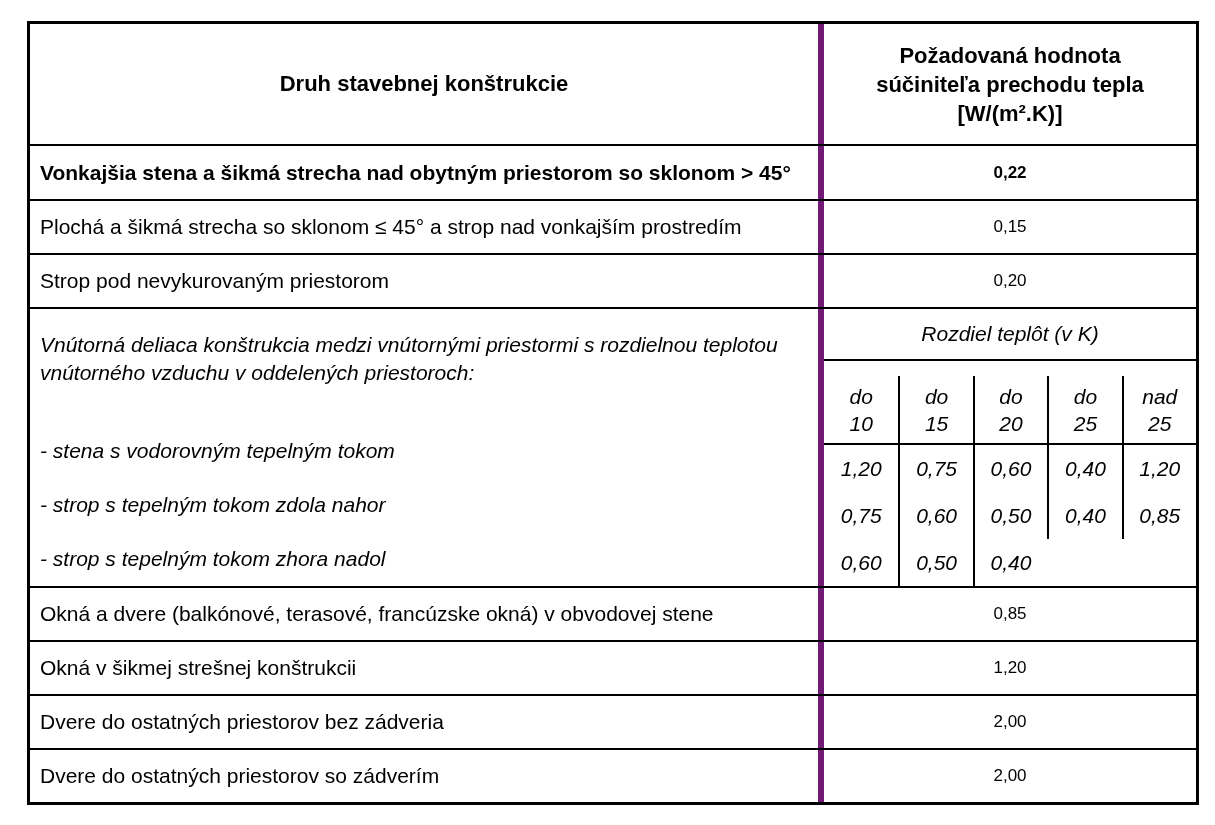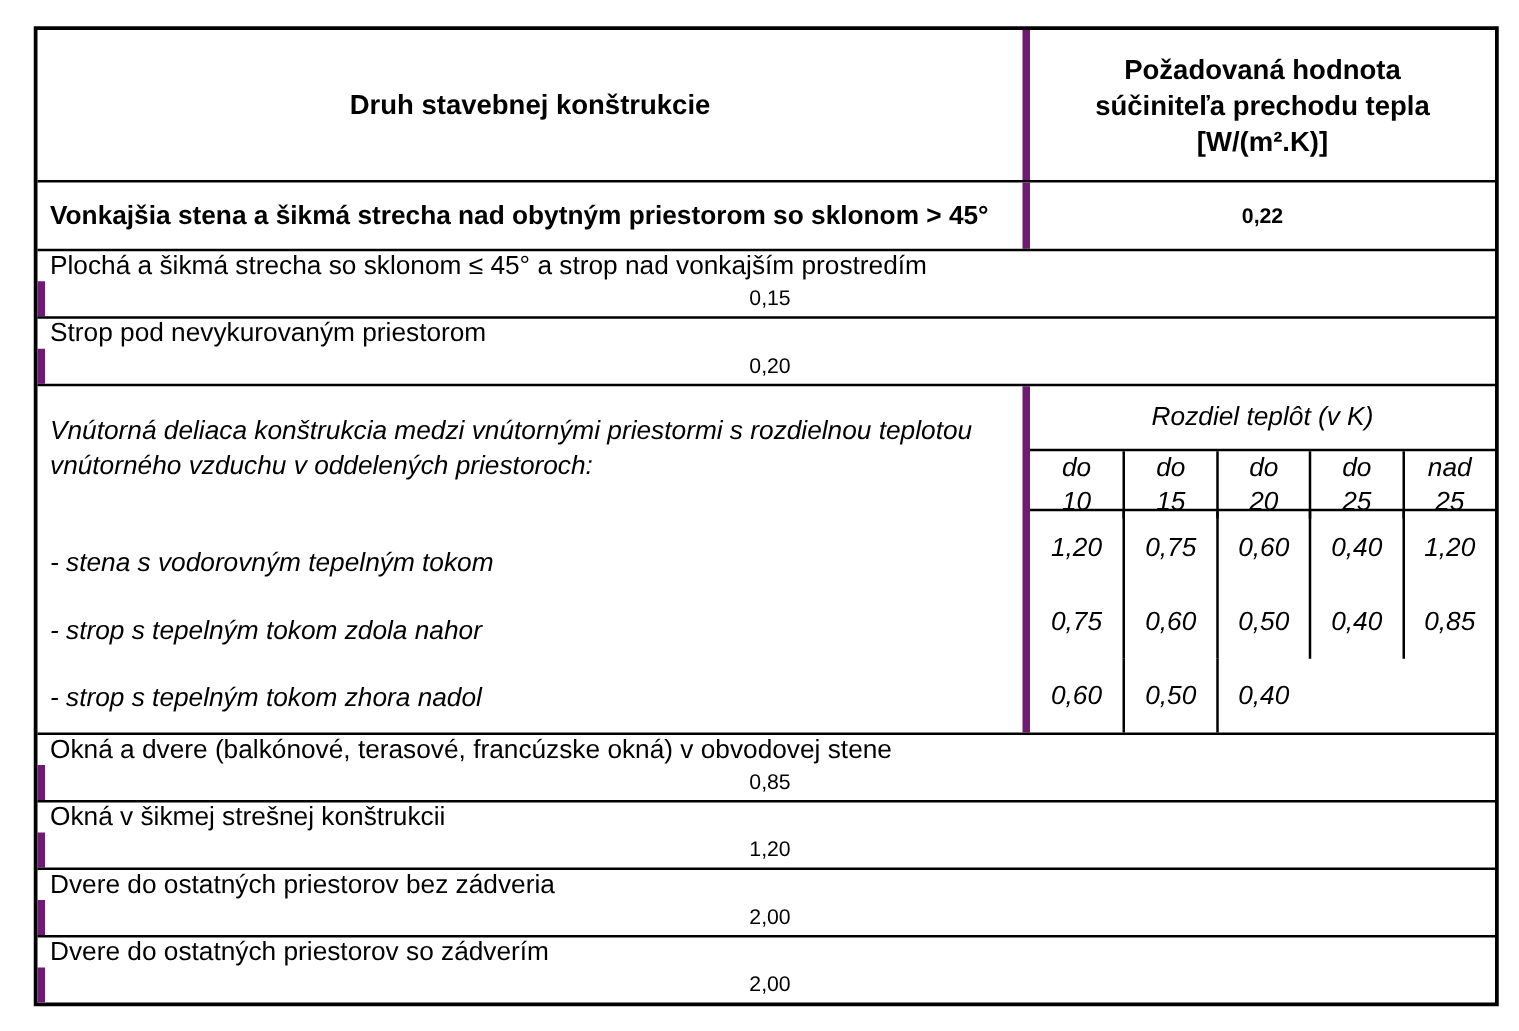--- a/index.html
+++ b/index.html
@@ -20,21 +20,21 @@
     border: 3px solid #000000;
     box-sizing: border-box;
     background: #ffffff;
     display: flex;
     flex-direction: column;
   }
   .row { display: flex; border-top: 2px solid #000000; flex: none; }
   .row:first-child { border-top: none; }
   .h120 { height: 120px; }
   .h53  { height: 53px; font-weight: bold; }
-  .h52  { height: 52px; flex-direction: column; }
+  .h52  { height: 52px; }
   .hcomplex { height: 277px; font-style: italic; }
 
   .cell-left {
     width: 788px;
     flex: none;
     box-sizing: border-box;
   }
   .cell-right {
     flex: 1;
     border-left: 6px solid #701a75;
@@ -76,23 +76,23 @@
   }
 
   .complex-right { display: flex; flex-direction: column; }
   .tempdiff-head {
     height: 52px; flex: none; box-sizing: border-box;
     border-bottom: 2px solid #000000;
     display: flex; align-items: center; justify-content: center;
     font-size: 21px;
   }
   .tempdiff-cols {
-    height: 48px; flex: none; box-sizing: border-box;
+    height: 69px; flex: none; box-sizing: border-box;
     border-bottom: 2px solid #000000;
-    display: grid; grid-template-columns: repeat(5, 1fr);
+    display: grid; grid-template-columns: repeat(5, 1fr); margin-top: 15px;
   }
   .colhead {
     border-left: 2px solid #000000;
     display: flex; flex-direction: column;
     align-items: center; justify-content: center;
     font-size: 21px; line-height: 27px;
   }
   .colhead:first-child { border-left: none; }
   .values-grid {
     flex: 1;

